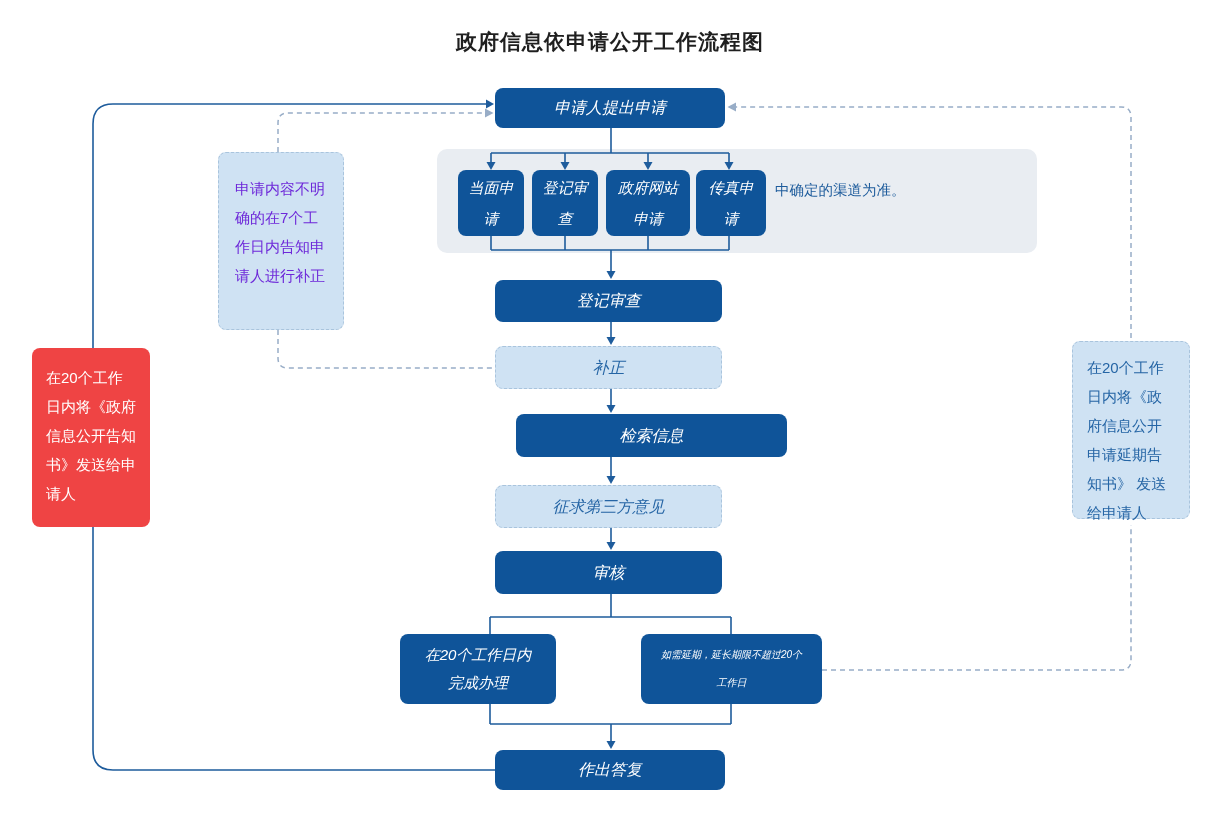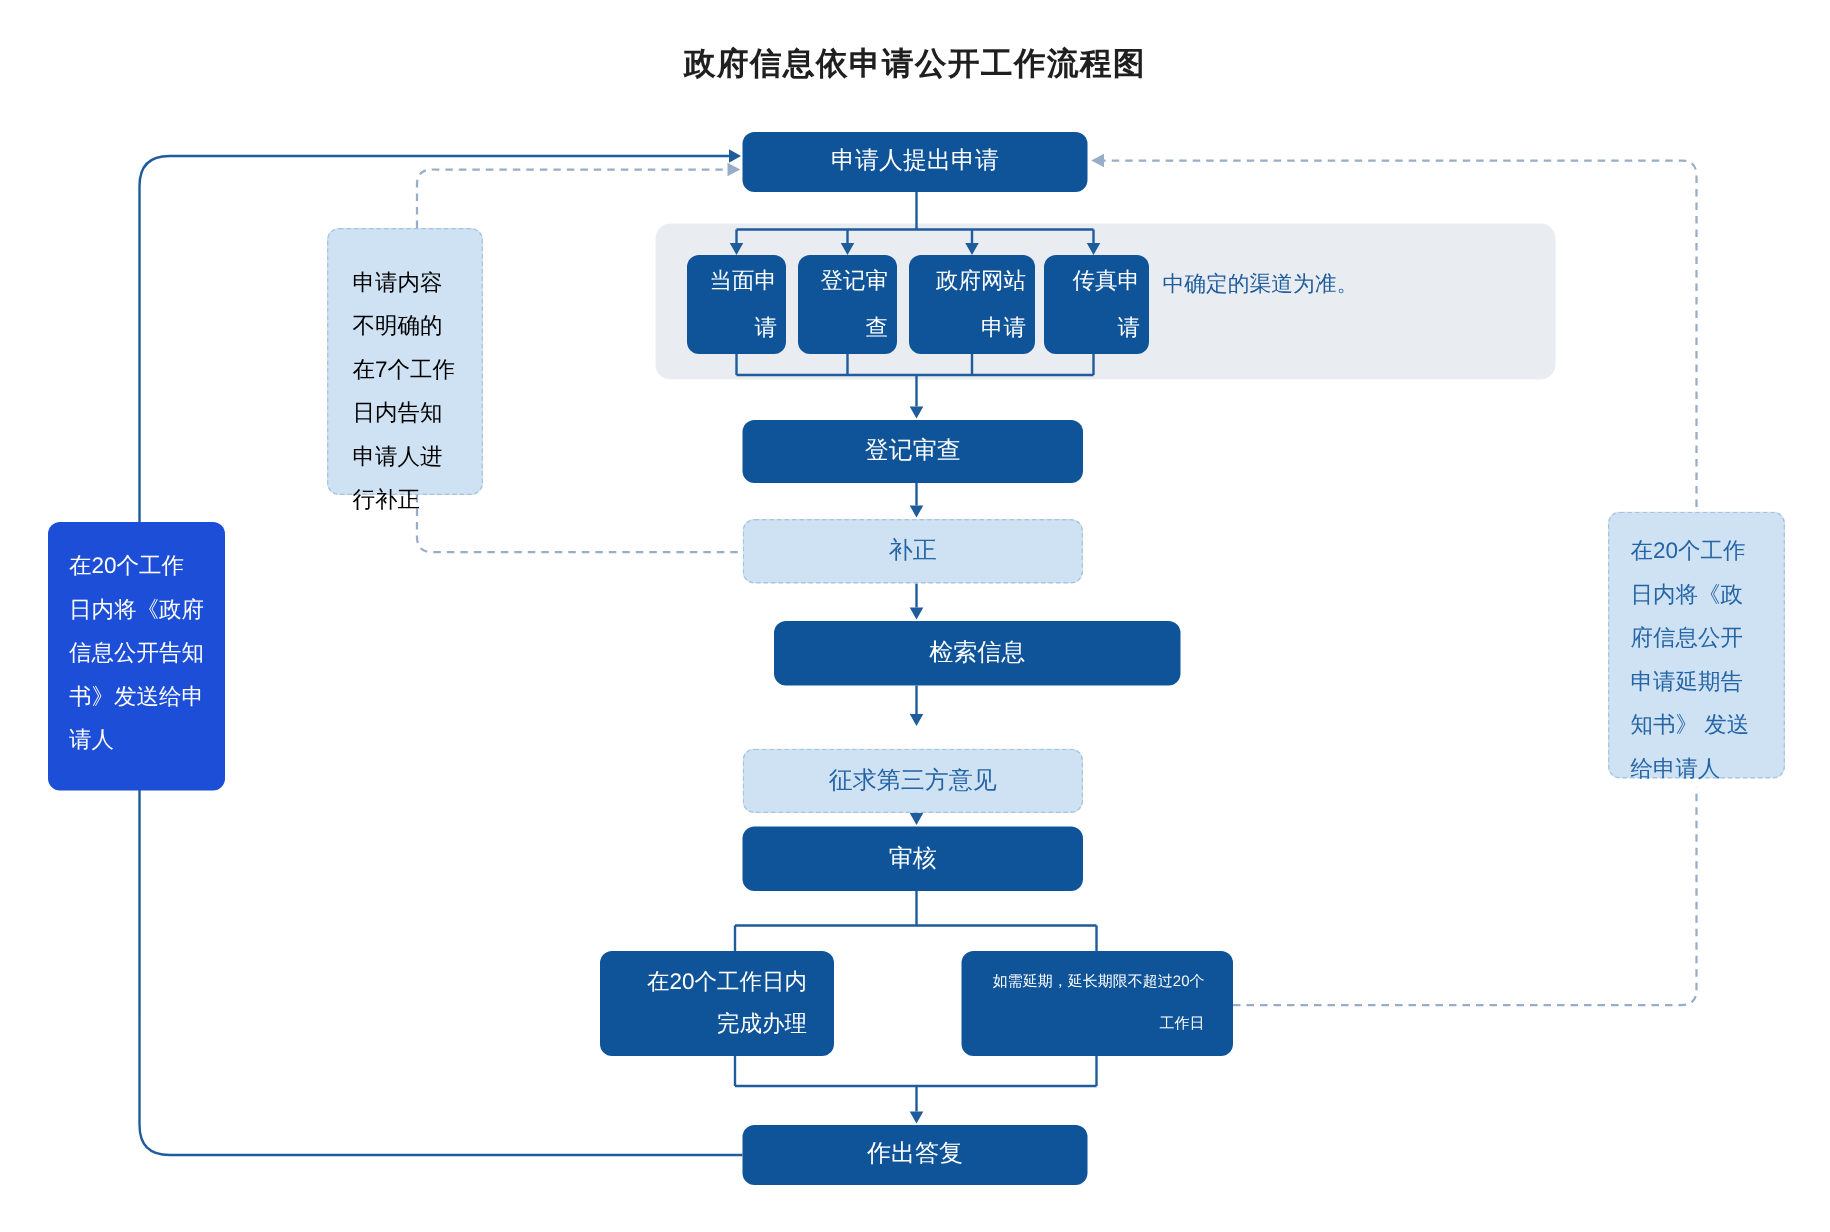--- a/index.html
+++ b/index.html
@@ -12,56 +12,56 @@
     left:0;top:28px;width:1220px;text-align:center;
     font-size:21px;font-weight:bold;color:#1f1f1f;letter-spacing:1px;
   }
   svg.connectors{left:0;top:0;width:1220px;height:821px;z-index:2;pointer-events:none;}
   .panel{
     left:437px;top:149px;width:600px;height:104px;
     background:#e9edf2;border-radius:10px;z-index:1;
   }
   .node{
     background:#0f5499;color:#ffffff;border-radius:8px;z-index:3;
-    display:flex;align-items:center;justify-content:center;text-align:right;
-    font-size:16px;line-height:1.45;
+    display:flex;align-items:center;justify-content:center;text-align:center;
+    font-size:16px;line-height:1.45;font-style:italic;
   }
   .node.light{
     background:#cfe2f3;color:#2565a5;
     border:1.5px dashed #a9c4dd;
   }
   .channel{font-size:15px;line-height:31px;padding:0 6px;}
   #node-apply{left:495px;top:88px;width:230px;height:40px;}
   #node-channel-1{left:458px;top:170px;width:66px;height:66px;}
   #node-channel-2{left:532px;top:170px;width:66px;height:66px;}
   #node-channel-3{left:606px;top:170px;width:84px;height:66px;}
   #node-channel-4{left:696px;top:170px;width:70px;height:66px;}
   #channel-note{
     left:775px;top:176px;width:262px;z-index:3;
     color:#1e5c9c;font-size:14.5px;line-height:29.5px;
   }
   #node-register{left:495px;top:280px;width:227px;height:42px;}
   #node-supplement{left:495px;top:346px;width:227px;height:43px;}
   #node-search{left:516px;top:414px;width:271px;height:43px;}
-  #node-third-party{left:495px;top:499px;width:227px;height:43px;}
+  #node-third-party{left:495px;top:485px;width:227px;height:43px;}
   #node-review{left:495px;top:551px;width:227px;height:43px;}
   #node-complete{left:400px;top:634px;width:156px;height:70px;font-size:15px;line-height:28px;padding:0 18px;}
   #node-extend{left:641px;top:634px;width:181px;height:70px;font-size:10px;line-height:28px;padding:0 19px;}
   #node-reply{left:495px;top:750px;width:230px;height:40px;}
   .side-note{
     z-index:3;font-size:15px;line-height:29px;border-radius:8px;
     display:block;text-align:left;
   }
   #note-reply{
     left:32px;top:348px;width:118px;height:179px;
-    background:#1d4ed8;color:#ffffff;padding:15px 14px;
+    background:#ef4444;color:#ffffff;padding:15px 14px;
   }
   #note-supplement{
-    left:218px;top:152px;width:104px;height:178px;
-    background:#cfe2f3;color:#000000;border:1.5px dashed #a9c4dd;
+    left:218px;top:152px;width:126px;height:178px;
+    background:#cfe2f3;color:#6d28d9;border:1.5px dashed #a9c4dd;
     padding:21px 16px;
   }
   #note-extension{
     left:1072px;top:341px;width:118px;height:178px;
     background:#cfe2f3;color:#2565a5;border:1.5px dashed #a9c4dd;
     padding:11px 14px;
   }
 </style>
 </head>
 <body>

